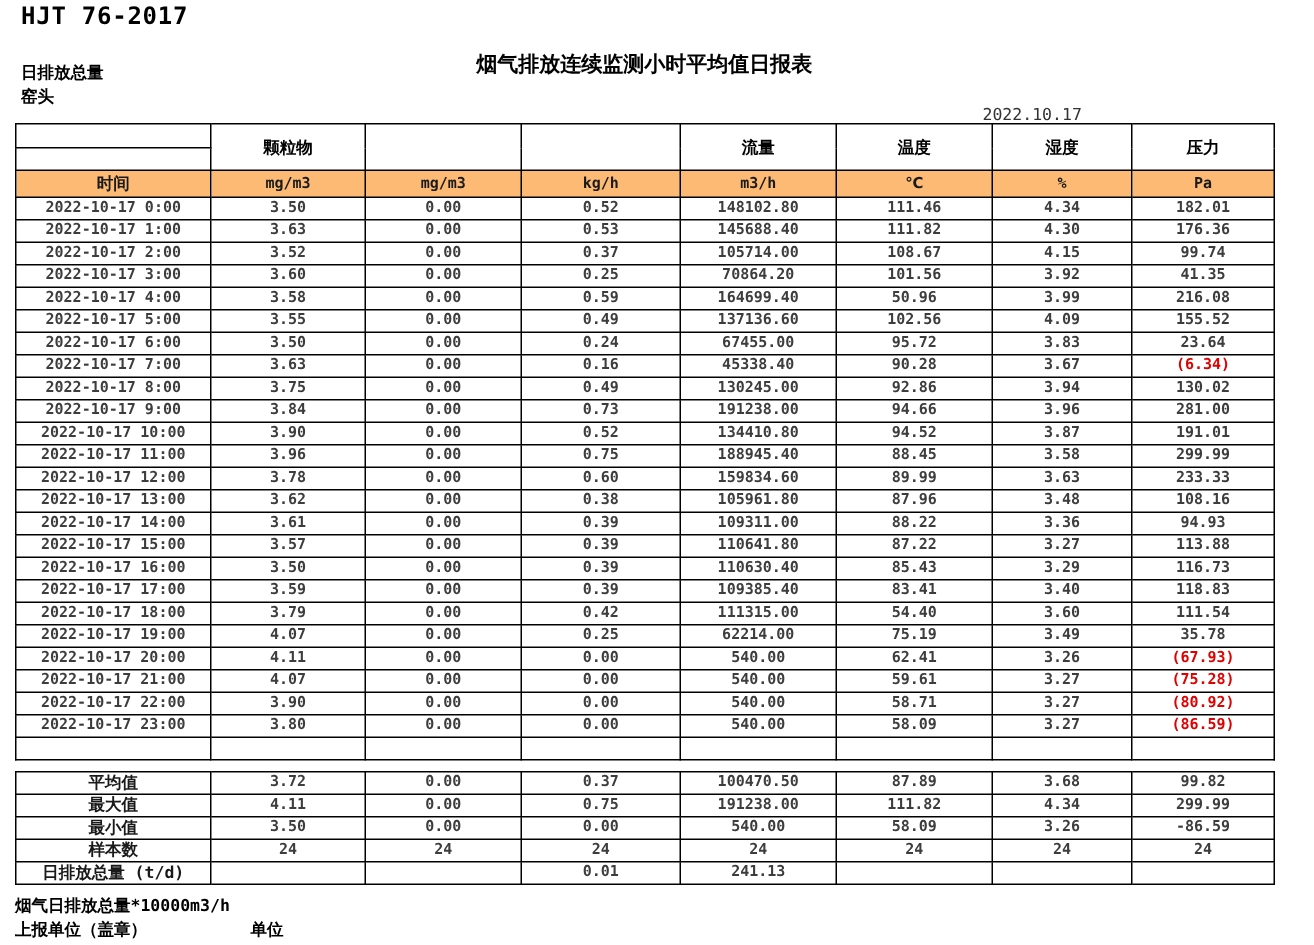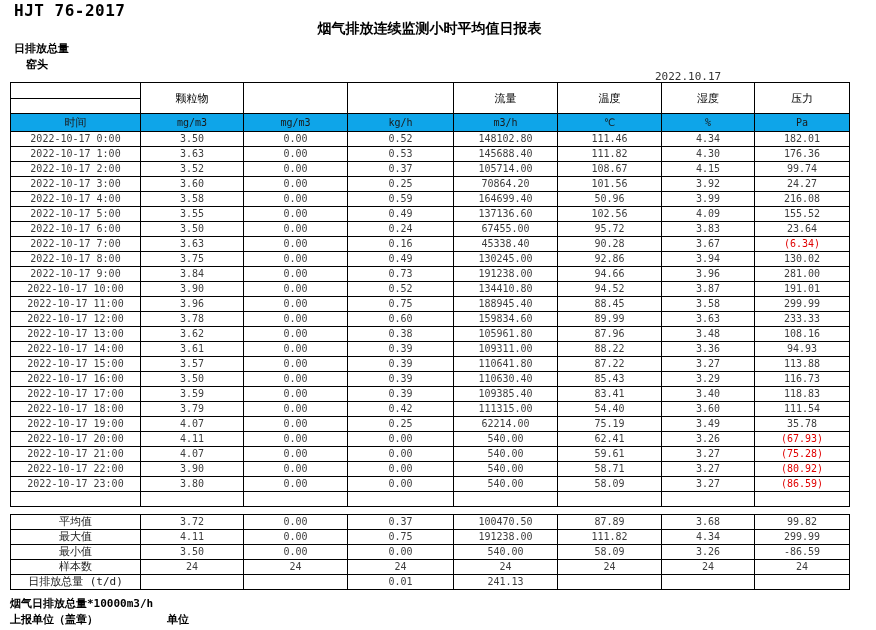--- a/index.html
+++ b/index.html
@@ -4,33 +4,33 @@
 <style>
   html,body{margin:0;padding:0;}
   body{
     width:876px;height:630px;position:relative;background:#ffffff;
     font-family:"DejaVu Sans Mono","DejaVu Sans","Liberation Sans",sans-serif;
     color:#000;
     -webkit-font-smoothing:antialiased;
   }
   .abs{position:absolute;white-space:nowrap;}
   .doc-code{left:14px;top:1px;font-size:16px;font-weight:bold;letter-spacing:.5px;}
-  .report-title{left:10px;top:20px;width:839px;text-align:center;font-size:14px;font-weight:bold;}
+  .report-title{left:10px;top:34px;width:839px;text-align:center;font-size:14px;font-weight:bold;}
   .company{left:14px;top:41px;font-size:11px;font-weight:bold;}
-  .station{left:26px;top:57px;font-size:11px;font-weight:bold;}
+  .station{left:14px;top:57px;font-size:11px;font-weight:bold;}
   .report-date{left:655px;top:55px;font-size:11px;color:#333;margin-top:15px;}
   .tbl-wrap{left:10px;top:82px;}
-  table{border-collapse:collapse;table-layout:fixed;width:839px;}
+  table{border-collapse:collapse;table-layout:fixed;width:839px;font-weight:bold;}
   td{
     border:1px solid #000;text-align:center;padding:0;height:14px;
     line-height:14px;font-size:10px;color:#3d3d3d;overflow:hidden;white-space:nowrap;
   }
   tr.grp td{height:15px;line-height:15px;font-size:11px;color:#000;}
   tr.grp2 td{height:14px;}
-  tr.units td{background:#0ea5e9;height:17px;line-height:17px;color:#1a1a1a;}
+  tr.units td{background:#fdba74;height:17px;line-height:17px;color:#1a1a1a;}
   tr.units td:first-child{font-size:11px;}
   td.red{color:#e00000;margin-left:34px;}
   tr.summary td:first-child{font-size:11px;color:#1a1a1a;}
   tr.spacer td{border:none;height:7px;line-height:7px;}
   .footer1{left:10px;top:596px;font-size:11px;font-weight:bold;}
   .footer2{left:10px;top:612px;font-size:11px;font-weight:bold;}
   .footer3{left:167px;top:612px;font-size:11px;font-weight:bold;}
 </style>
 </head>
 <body>
@@ -110,21 +110,21 @@
           <td>99.74</td>
         </tr>
         <tr>
           <td>2022-10-17 3:00</td>
           <td>3.60</td>
           <td>0.00</td>
           <td>0.25</td>
           <td>70864.20</td>
           <td>101.56</td>
           <td>3.92</td>
-          <td>24.27</td>
+          <td>41.35</td>
         </tr>
         <tr>
           <td>2022-10-17 4:00</td>
           <td>3.58</td>
           <td>0.00</td>
           <td>0.59</td>
           <td>164699.40</td>
           <td>50.96</td>
           <td>3.99</td>
           <td>216.08</td>

